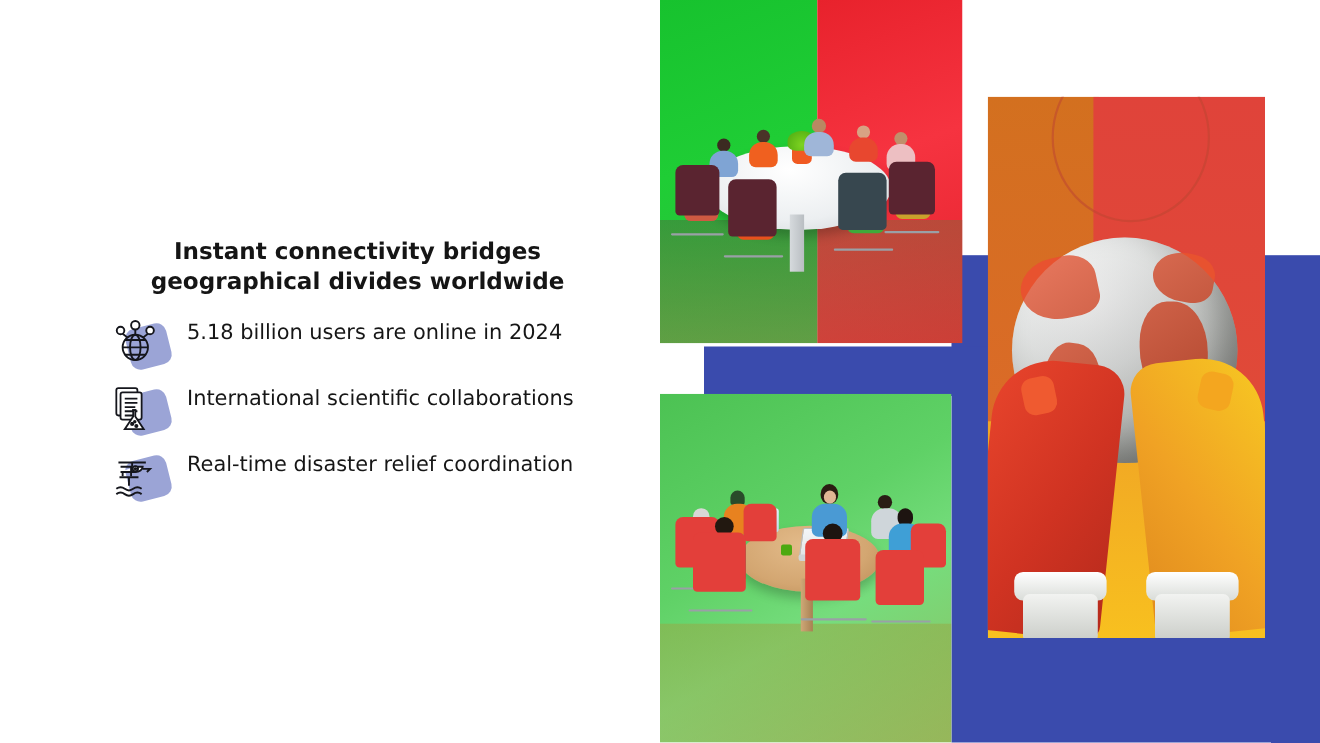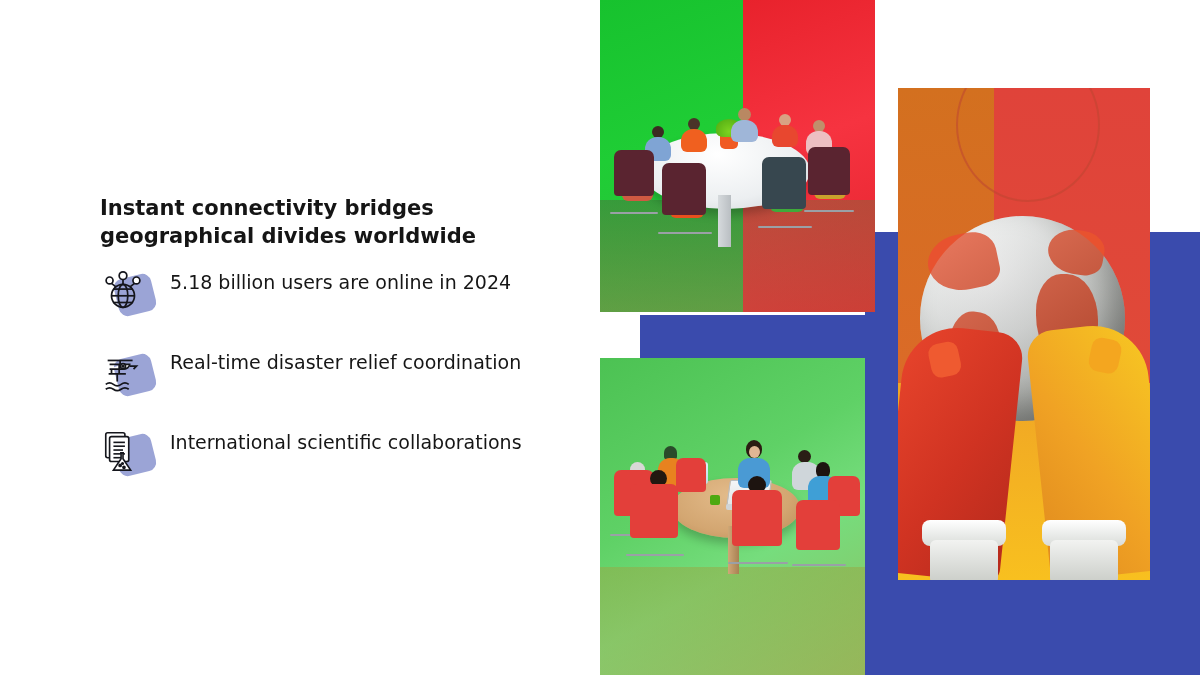--- a/index.html
+++ b/index.html
@@ -21,22 +21,23 @@
   }
   .title{
     font-size:38px;font-weight:bold;line-height:1.16;
     color:#111111;letter-spacing:-0.4px;
     margin:0 0 34px 0;white-space:pre-line;
   }
   .subtitle{
     font-size:21px;font-weight:bold;line-height:1.32;
     color:#151515;margin:0 0 18px 0;white-space:pre-line;
     max-width:450px;
-  }
-  .bullets{display:flex;flex-direction:column;gap:28px;}
+    text-align:center;
+  }
+  .bullets{display:flex;flex-direction:column;gap:8px;}
   .bullet{display:flex;align-items:flex-start;gap:14px;}
   .badge-wrap{
     position:relative;width:56px;height:52px;flex:0 0 56px;
   }
   .badge{
     position:absolute;right:2px;top:8px;
     width:38px;height:38px;border-radius:9px;
     background:#9ba4d6;transform:rotate(-14deg);
   }
   .glyph{
@@ -131,20 +132,41 @@
             <line x1="14" y1="36" x2="34" y2="36"></line>
             <circle cx="24" cy="8" r="4" fill="#fff"></circle>
             <circle cx="10" cy="13" r="3.6" fill="#fff"></circle>
             <circle cx="38" cy="13" r="3.6" fill="#fff"></circle>
             <line x1="24" y1="12" x2="24" y2="17"></line>
             <line x1="12" y1="16" x2="17" y2="20"></line>
             <line x1="36" y1="16" x2="31" y2="20"></line>
           </svg>
         </div>
         <div class="bullet-text">5.18 billion users are online in 2024</div>
+      </div>
+
+      <div class="bullet">
+        <div class="badge-wrap">
+          <div class="badge"></div>
+          <svg class="glyph" viewBox="0 0 48 48" fill="none" stroke="#15161c" stroke-width="1.7">
+            <rect x="6" y="5" width="20" height="26" rx="2" fill="#fff"></rect>
+            <rect x="10" y="9" width="20" height="26" rx="2" fill="#fff"></rect>
+            <line x1="14" y1="15" x2="26" y2="15"></line>
+            <line x1="14" y1="19" x2="26" y2="19"></line>
+            <line x1="14" y1="23" x2="24" y2="23"></line>
+            <line x1="14" y1="27" x2="26" y2="27"></line>
+            <line x1="14" y1="31" x2="22" y2="31"></line>
+            <path d="M22 26 v6 L14 44 h18 L24 32 v-6 z" fill="#fff"></path>
+            <line x1="21" y1="26" x2="25" y2="26"></line>
+            <circle cx="21" cy="39" r="1.1" fill="#15161c"></circle>
+            <circle cx="25" cy="41" r="1.1" fill="#15161c"></circle>
+            <circle cx="23.5" cy="37" r=".8" fill="#15161c"></circle>
+          </svg>
+        </div>
+        <div class="bullet-text">International scientific collaborations</div>
       </div>
 
       <div class="bullet">
         <div class="badge-wrap">
           <div class="badge"></div>
           <svg class="glyph" viewBox="0 0 48 48" fill="none" stroke="#15161c" stroke-width="1.8">
             <path d="M8 13 H34"></path>
             <path d="M21 13 V17"></path>
             <path d="M10 22 h14 a7 5 0 0 0 7 -5 h-8" fill="#fff"></path>
             <path d="M10 17 h10 v5"></path>
@@ -154,41 +176,20 @@
             <path d="M12 22 v4 M20 22 v4"></path>
             <path d="M9 27 h18"></path>
             <path d="M18 27 v8"></path>
             <path d="M6 38 q4 -3 8 0 t8 0 t8 0"></path>
             <path d="M6 43 q4 -3 8 0 t8 0 t8 0"></path>
           </svg>
         </div>
         <div class="bullet-text">Real-time disaster relief coordination</div>
       </div>
 
-      <div class="bullet">
-        <div class="badge-wrap">
-          <div class="badge"></div>
-          <svg class="glyph" viewBox="0 0 48 48" fill="none" stroke="#15161c" stroke-width="1.7">
-            <rect x="6" y="5" width="20" height="26" rx="2" fill="#fff"></rect>
-            <rect x="10" y="9" width="20" height="26" rx="2" fill="#fff"></rect>
-            <line x1="14" y1="15" x2="26" y2="15"></line>
-            <line x1="14" y1="19" x2="26" y2="19"></line>
-            <line x1="14" y1="23" x2="24" y2="23"></line>
-            <line x1="14" y1="27" x2="26" y2="27"></line>
-            <line x1="14" y1="31" x2="22" y2="31"></line>
-            <path d="M22 26 v6 L14 44 h18 L24 32 v-6 z" fill="#fff"></path>
-            <line x1="21" y1="26" x2="25" y2="26"></line>
-            <circle cx="21" cy="39" r="1.1" fill="#15161c"></circle>
-            <circle cx="25" cy="41" r="1.1" fill="#15161c"></circle>
-            <circle cx="23.5" cy="37" r=".8" fill="#15161c"></circle>
-          </svg>
-        </div>
-        <div class="bullet-text">International scientific collaborations</div>
-      </div>
-
     </div>
   </div>
 
   <div class="blue-panel-abs" style="left:865px;top:232px;width:335px;height:443px;background:#3a4bad;"></div>
   <div class="blue-panel-abs" style="left:640px;top:315px;width:330px;height:45px;background:#3a4bad;"></div>
 
   <div class="photo photo-top">
     <div class="bg-split">
       <div class="g"></div>
         <div class="r"></div>

